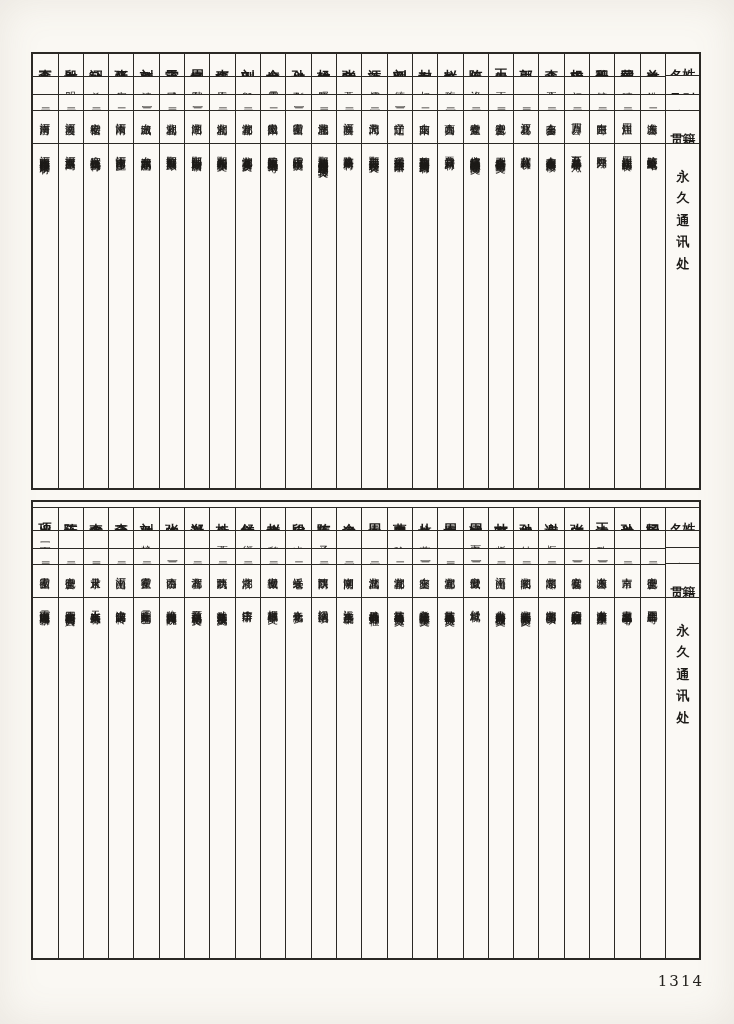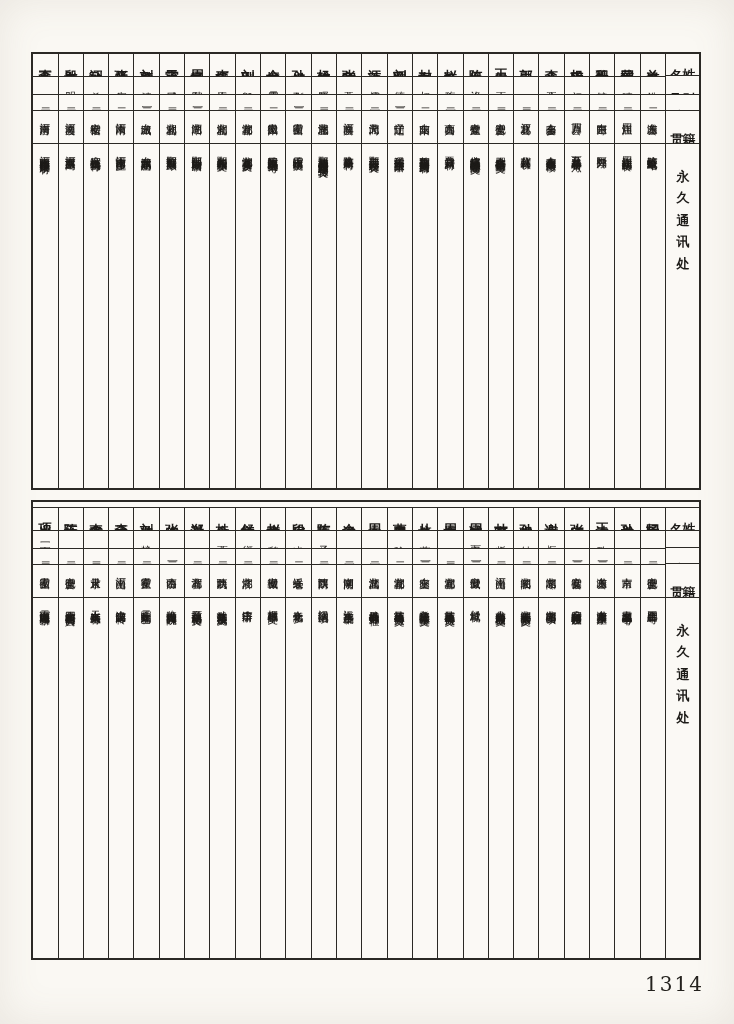--- a/index.html
+++ b/index.html
@@ -72,21 +72,21 @@
   .header-col .cell .vtext{font-weight:bold;font-size:13px;}
   .header-col .cell.name .vtext{letter-spacing:14px;}
   .header-col .cell.alias .vtext{letter-spacing:7px;font-size:12.5px;}
   .header-col .cell.age .vtext{letter-spacing:3px;font-size:12.5px;}
   .header-col .cell.origin .vtext{letter-spacing:26px;padding-top:8px;}
   .header-col .cell.address .vtext{letter-spacing:22px;padding-top:10px;}
   .page-number{
     position:absolute;
     right:30px;top:972px;
     font-family:"DejaVu Serif",serif;
-    font-size:20px;
+    font-size:15px;
     letter-spacing:2px;
     color:#24221e;
   }
 </style>
 </head>
 <body>
 
 <div class="page">
 
   <div class="reg-table top">

